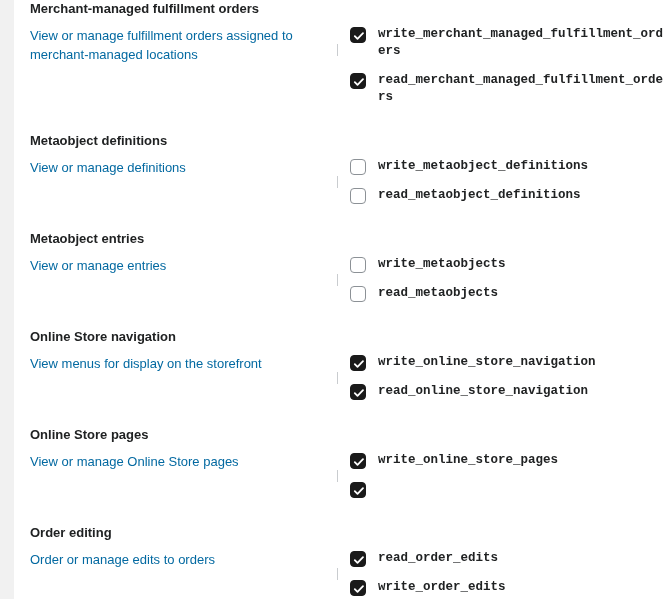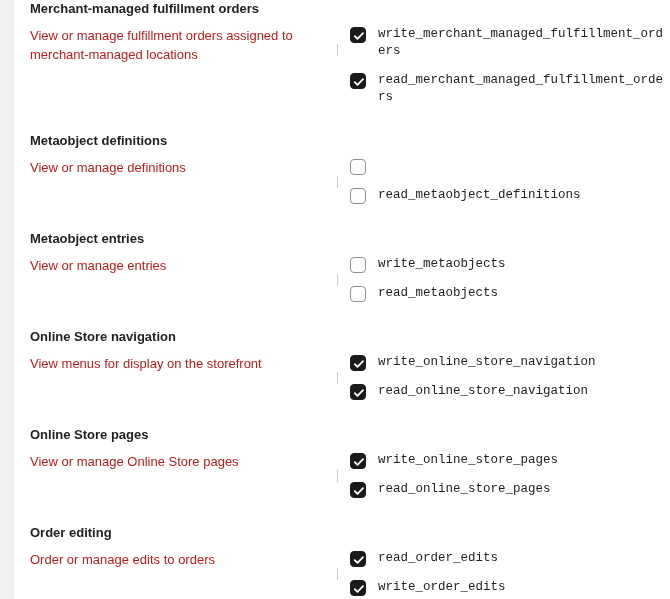--- a/index.html
+++ b/index.html
@@ -58,35 +58,36 @@
     margin: 0;
   }
   .group-body {
     display: flex;
     align-items: flex-start;
     padding-top: 8px;
   }
   .group-desc {
     width: 300px;
     font-size: 13px;
-    color: #b91c1c;
+    color: #0369a1;
     line-height: 19px;
     padding-right: 12px;
     box-sizing: border-box;
   }
   .scopes {
     flex: 1;
     padding-left: 20px;
     position: relative;
   }
   .scope-row {
     display: flex;
     align-items: flex-start;
     margin-bottom: 12px;
     position: relative;
+    font-weight: bold;
   }
   .scope-row:last-child {
     margin-bottom: 0;
   }
   .checkbox {
     width: 16px;
     height: 16px;
     border-radius: 4px;
     box-sizing: border-box;
     flex: 0 0 auto;
@@ -157,20 +158,21 @@
         </div>
         <div class="spacer-md"></div>
         <div class="group">
           <div class="group-title">Metaobject definitions</div>
           <div class="group-body">
             <div class="group-desc">View or manage definitions</div>
             <div class="scopes">
               <div class="connector" style="top: 18px; height: 12px;"></div>
               <div class="scope-row">
                 <span class="checkbox unchecked"></span>
+                <span class="scope-label">write_metaobject_definitions</span>
               </div>
               <div class="scope-row">
                 <span class="checkbox unchecked"></span>
                 <span class="scope-label">read_metaobject_definitions</span>
               </div>
             </div>
           </div>
         </div>
         <div class="spacer-md"></div>
         <div class="group">
@@ -230,21 +232,20 @@
                   </svg>
                 </span>
                 <span class="scope-label">write_online_store_pages</span>
               </div>
               <div class="scope-row">
                 <span class="checkbox checked">
                   <svg width="14" height="14" viewBox="0 0 14 14" xmlns="http://www.w3.org/2000/svg">
                     <path d="M2.8 7.2 L5.5 9.9 L11 4.2" fill="none" stroke="#ffffff" stroke-width="1.8" stroke-linecap="round" stroke-linejoin="round"></path>
                   </svg>
                 </span>
-                <span class="scope-label">read_online_store_pages</span>
               </div>
             </div>
           </div>
         </div>
         <div class="spacer-md"></div>
         <div class="group">
           <div class="group-title">Order editing</div>
           <div class="group-body">
             <div class="group-desc">Order or manage edits to orders</div>
             <div class="scopes">

